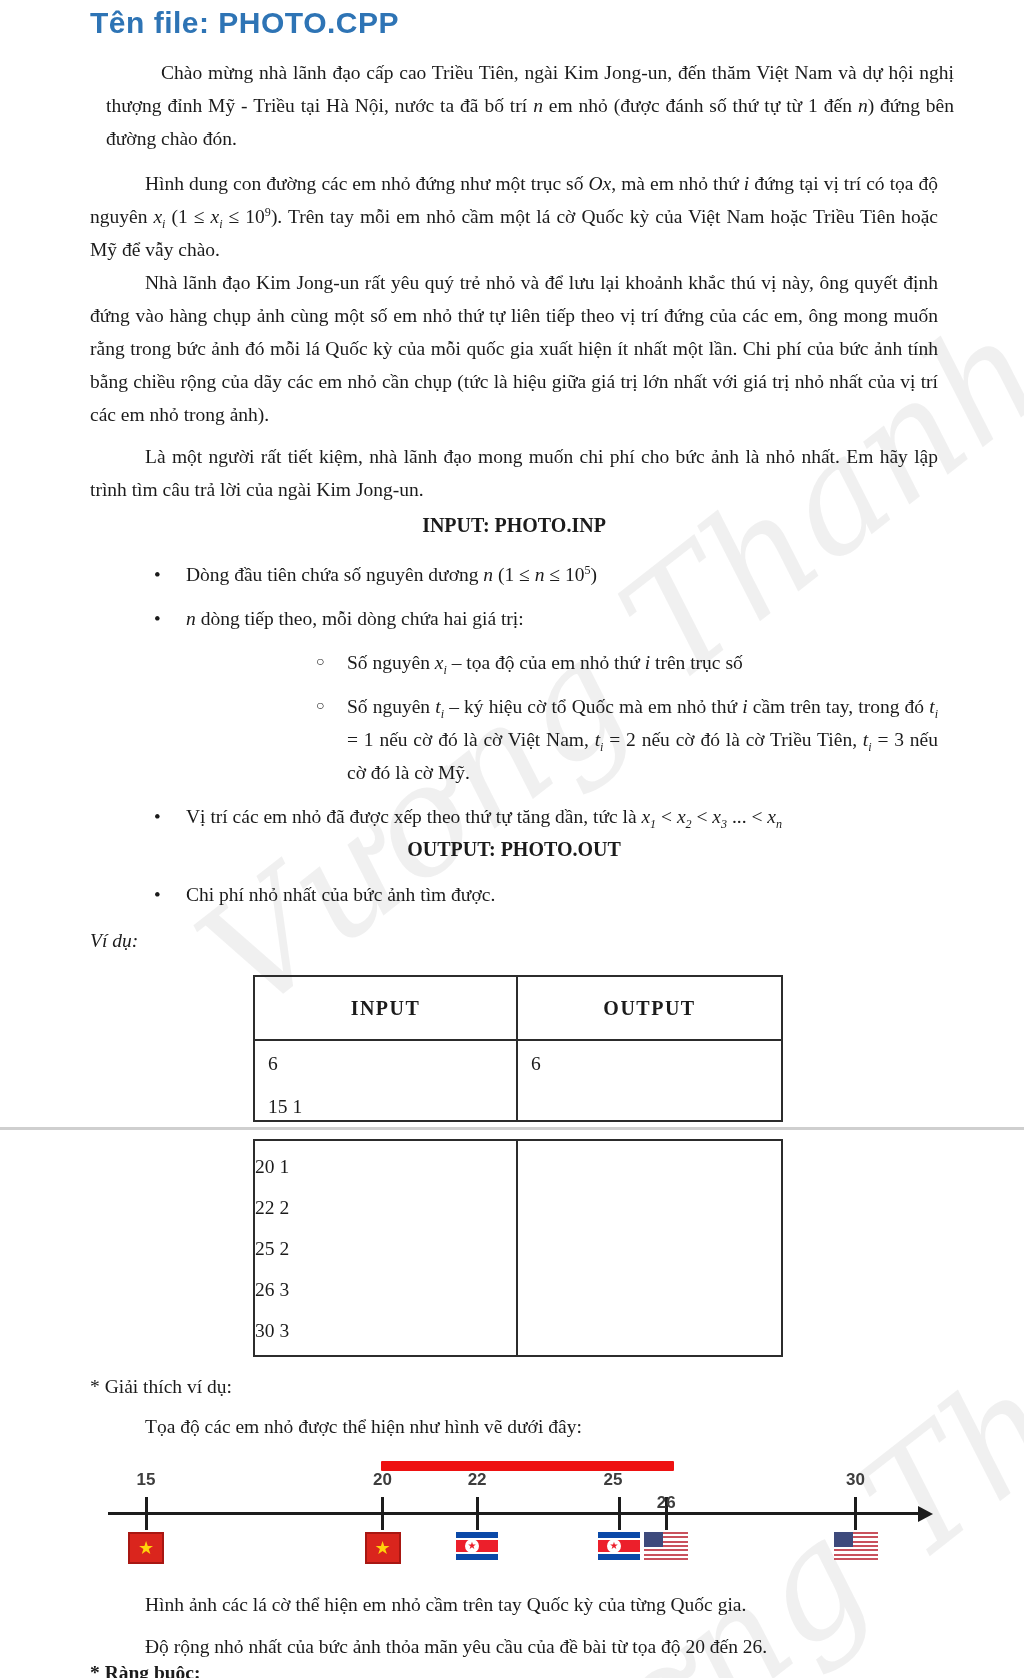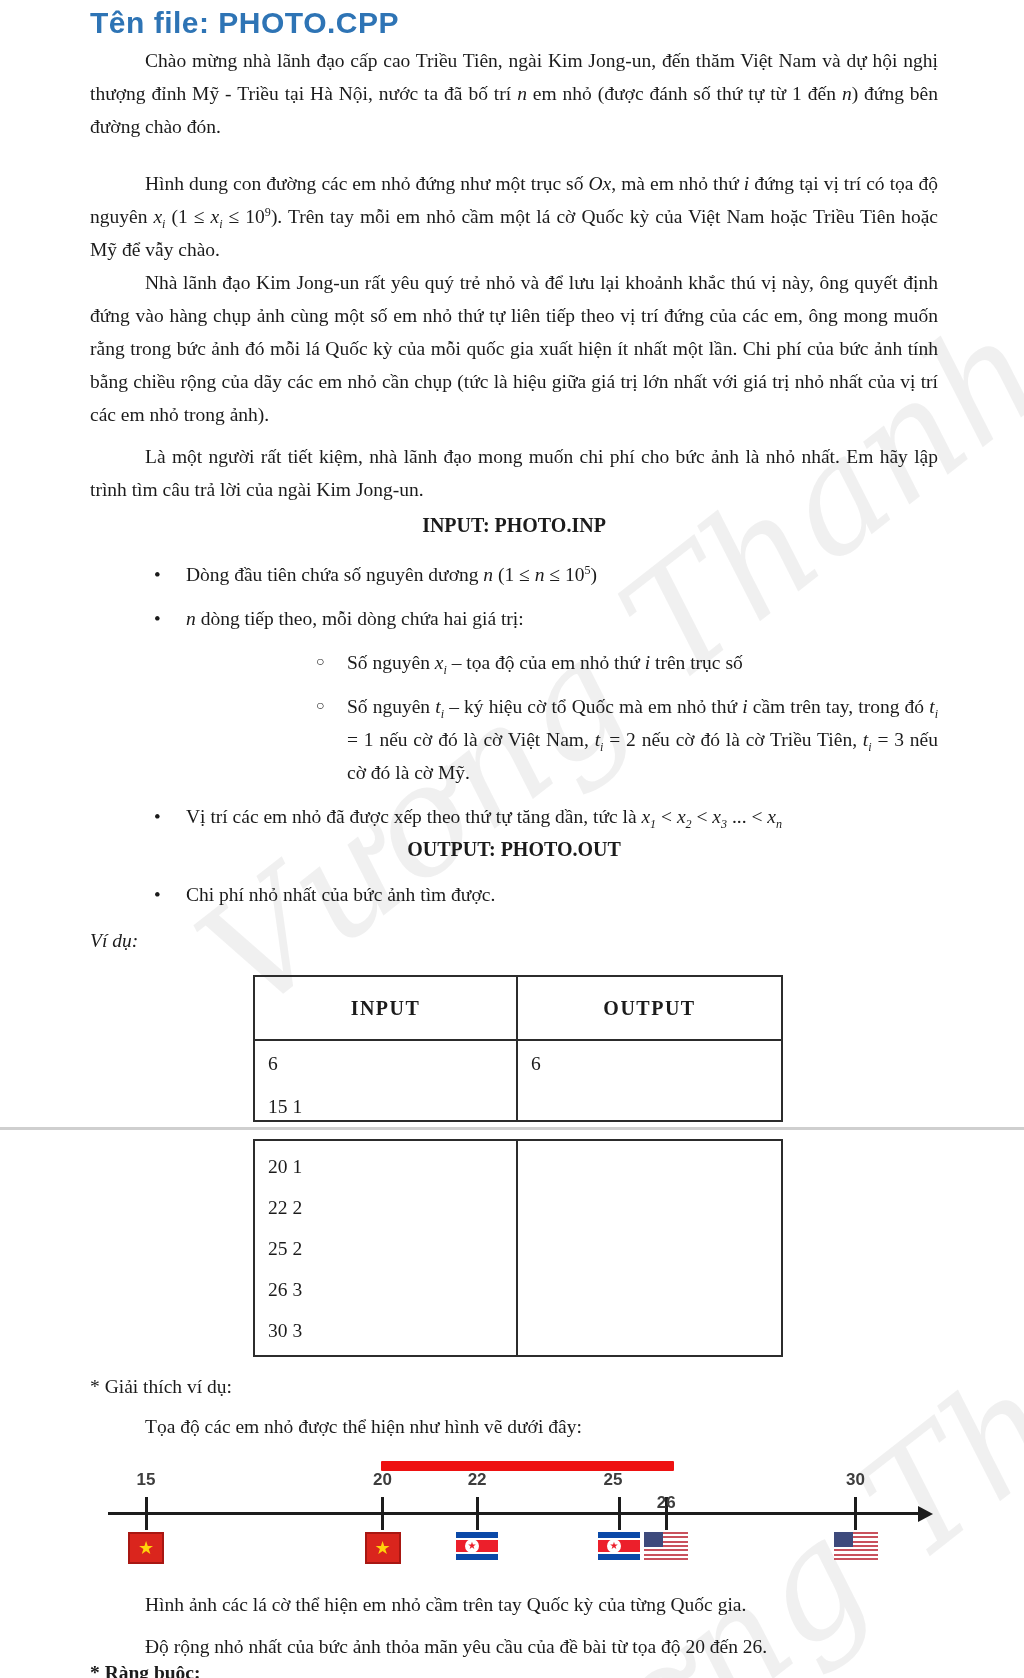--- a/index.html
+++ b/index.html
@@ -29,21 +29,21 @@
   .ex-table{position:absolute;left:253px;width:530px;border:2.5px solid #2c2c2c;box-sizing:border-box;
             display:flex;z-index:1;background:transparent;}
   .ex-col{width:50%;box-sizing:border-box;}
   .ex-col.first{border-right:2px solid #2c2c2c;}
   .ex-table.part1{top:975px;height:147px;}
   .ex-table.part2{top:1139px;height:218px;}
   .ex-head{height:62px;border-bottom:2px solid #2c2c2c;display:flex;align-items:center;justify-content:center;
            font-weight:bold;letter-spacing:1.5px;font-size:20px;}
   .ex-body1{padding:1px 0 0 13px;}
   .ex-body1 .cell-line{line-height:43px;}
-  .ex-body2{padding:5px 0 0 13px;}
+  .ex-body2{padding:5px 0 0 0;}
   .ex-body2 .cell-line{line-height:41px;}
   
   .page-break{position:absolute;left:0;top:1127px;width:1024px;height:3px;background:var(--page_break);z-index:2;}
   
   .figure{position:absolute;left:0;top:1452px;width:1024px;height:150px;z-index:1;}
   .hl-bar{position:absolute;top:9px;height:10px;background:var(--highlight_red);border-radius:1px;}
   .axis-line{position:absolute;left:108px;top:60px;width:812px;height:3px;background:var(--axis_black);}
   .axis-arrow{position:absolute;left:918px;top:53.5px;width:0;height:0;
               border-left:15px solid var(--axis_black);border-top:8px solid transparent;border-bottom:8px solid transparent;}
   .tick{position:absolute;top:45px;width:3px;height:33px;background:var(--axis_black);}
@@ -68,21 +68,21 @@
 
 <div class="page">
 
   <div class="wm" style="left:60px;top:420px;">Vương Thanh Trung</div>
   <div class="wm" style="left:300px;top:1300px;">Vương Thanh Trung</div>
 
   <div class="block headline" style="top:6px;">
     <span>Tên file: PHOTO.CPP</span>
   </div>
 
-  <div class="block para" style="top:44px;">Chào mừng nhà lãnh đạo cấp cao Triều Tiên, ngài Kim Jong-un, đến thăm Việt Nam và dự hội nghị thượng đỉnh Mỹ - Triều tại Hà Nội, nước ta đã bố trí <i>n</i> em nhỏ (được đánh số thứ tự từ 1 đến <i>n</i>) đứng bên đường chào đón.</div>
+  <div class="block para" style="top:56px;margin-left:16px;">Chào mừng nhà lãnh đạo cấp cao Triều Tiên, ngài Kim Jong-un, đến thăm Việt Nam và dự hội nghị thượng đỉnh Mỹ - Triều tại Hà Nội, nước ta đã bố trí <i>n</i> em nhỏ (được đánh số thứ tự từ 1 đến <i>n</i>) đứng bên đường chào đón.</div>
   <div class="block para" style="top:167px;">Hình dung con đường các em nhỏ đứng như một trục số <i>Ox</i>, mà em nhỏ thứ <i>i</i> đứng tại vị trí có tọa độ nguyên <i>x<sub>i</sub></i> (1 ≤ <i>x<sub>i</sub></i> ≤ 10<sup>9</sup>). Trên tay mỗi em nhỏ cầm một lá cờ Quốc kỳ của Việt Nam hoặc Triều Tiên hoặc Mỹ để vẫy chào.</div>
   <div class="block para" style="top:266px;">Nhà lãnh đạo Kim Jong-un rất yêu quý trẻ nhỏ và để lưu lại khoảnh khắc thú vị này, ông quyết định đứng vào hàng chụp ảnh cùng một số em nhỏ thứ tự liên tiếp theo vị trí đứng của các em, ông mong muốn rằng trong bức ảnh đó mỗi lá Quốc kỳ của mỗi quốc gia xuất hiện ít nhất một lần. Chi phí của bức ảnh tính bằng chiều rộng của dãy các em nhỏ cần chụp (tức là hiệu giữa giá trị lớn nhất với giá trị nhỏ nhất của vị trí các em nhỏ trong ảnh).</div>
   <div class="block center-head" style="top:514px;">INPUT: PHOTO.INP</div>
 
   <div class="block para" style="top:440px;">Là một người rất tiết kiệm, nhà lãnh đạo mong muốn chi phí cho bức ảnh là nhỏ nhất. Em hãy lập trình tìm câu trả lời của ngài Kim Jong-un.</div>
   <div class="block" style="top:558px;">
     <ul class="lvl1">
       <li>
         <span class="mark">•</span>
         <span>Dòng đầu tiên chứa số nguyên dương <i>n</i> (1 ≤ <i>n</i> ≤ 10<sup>5</sup>)</span>

